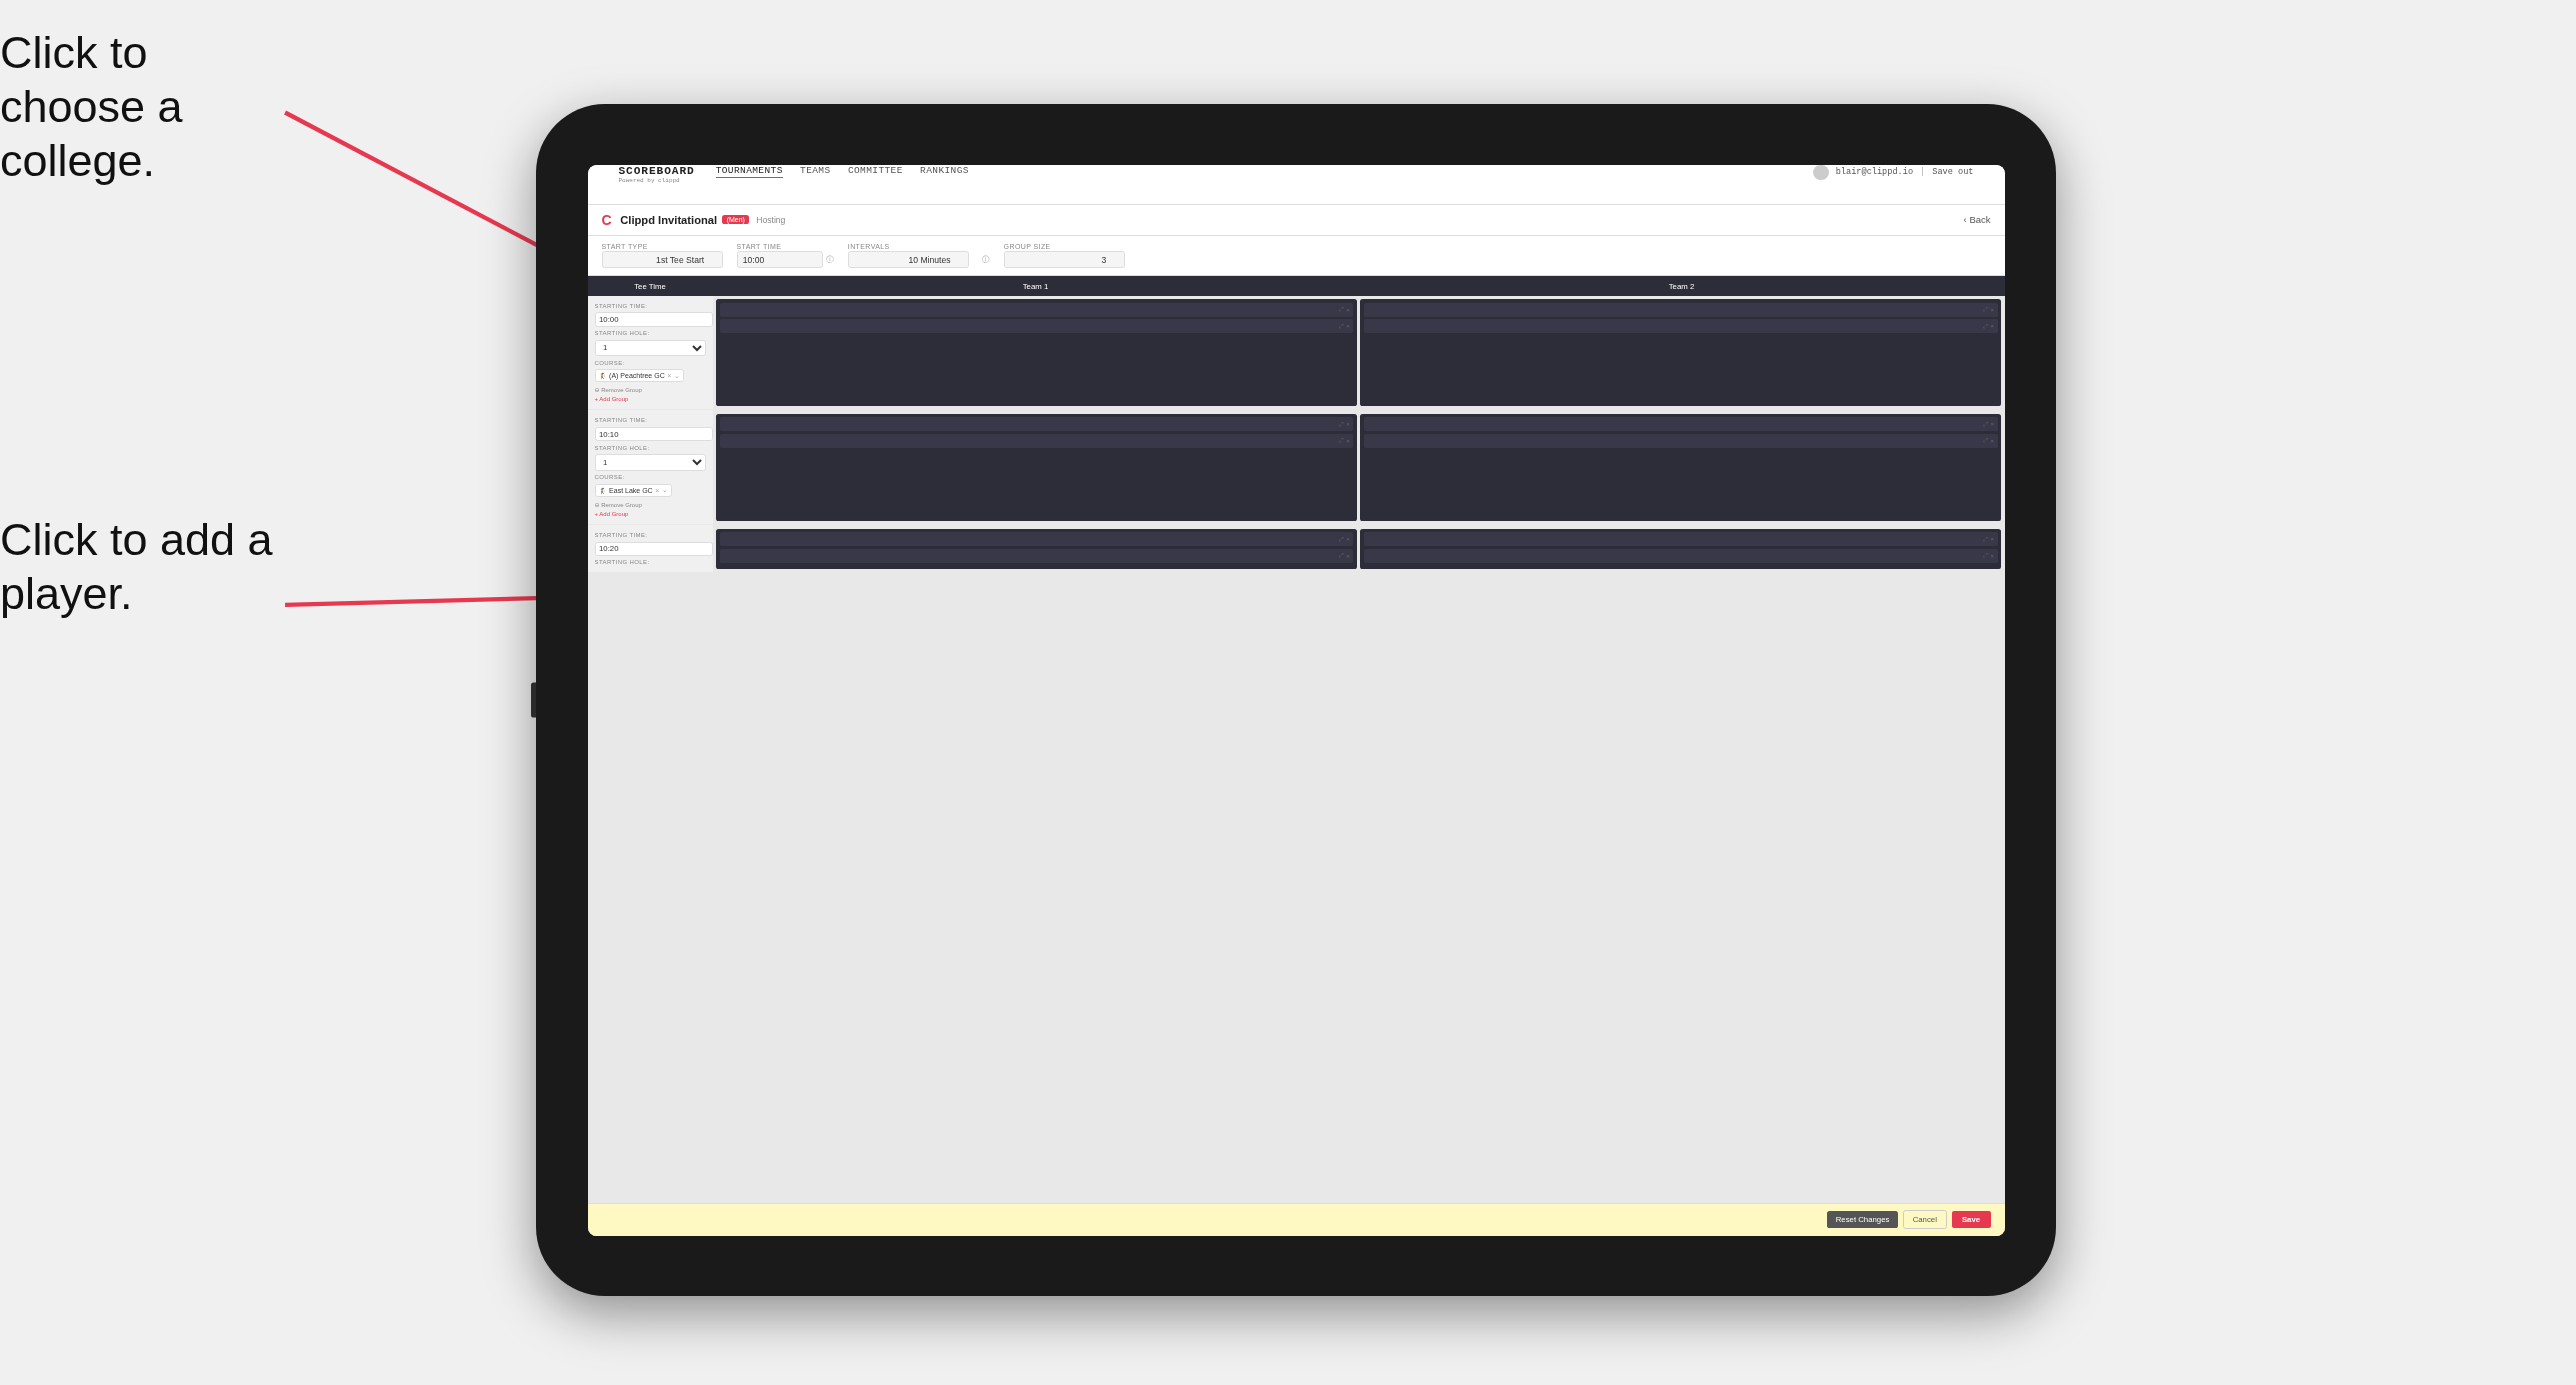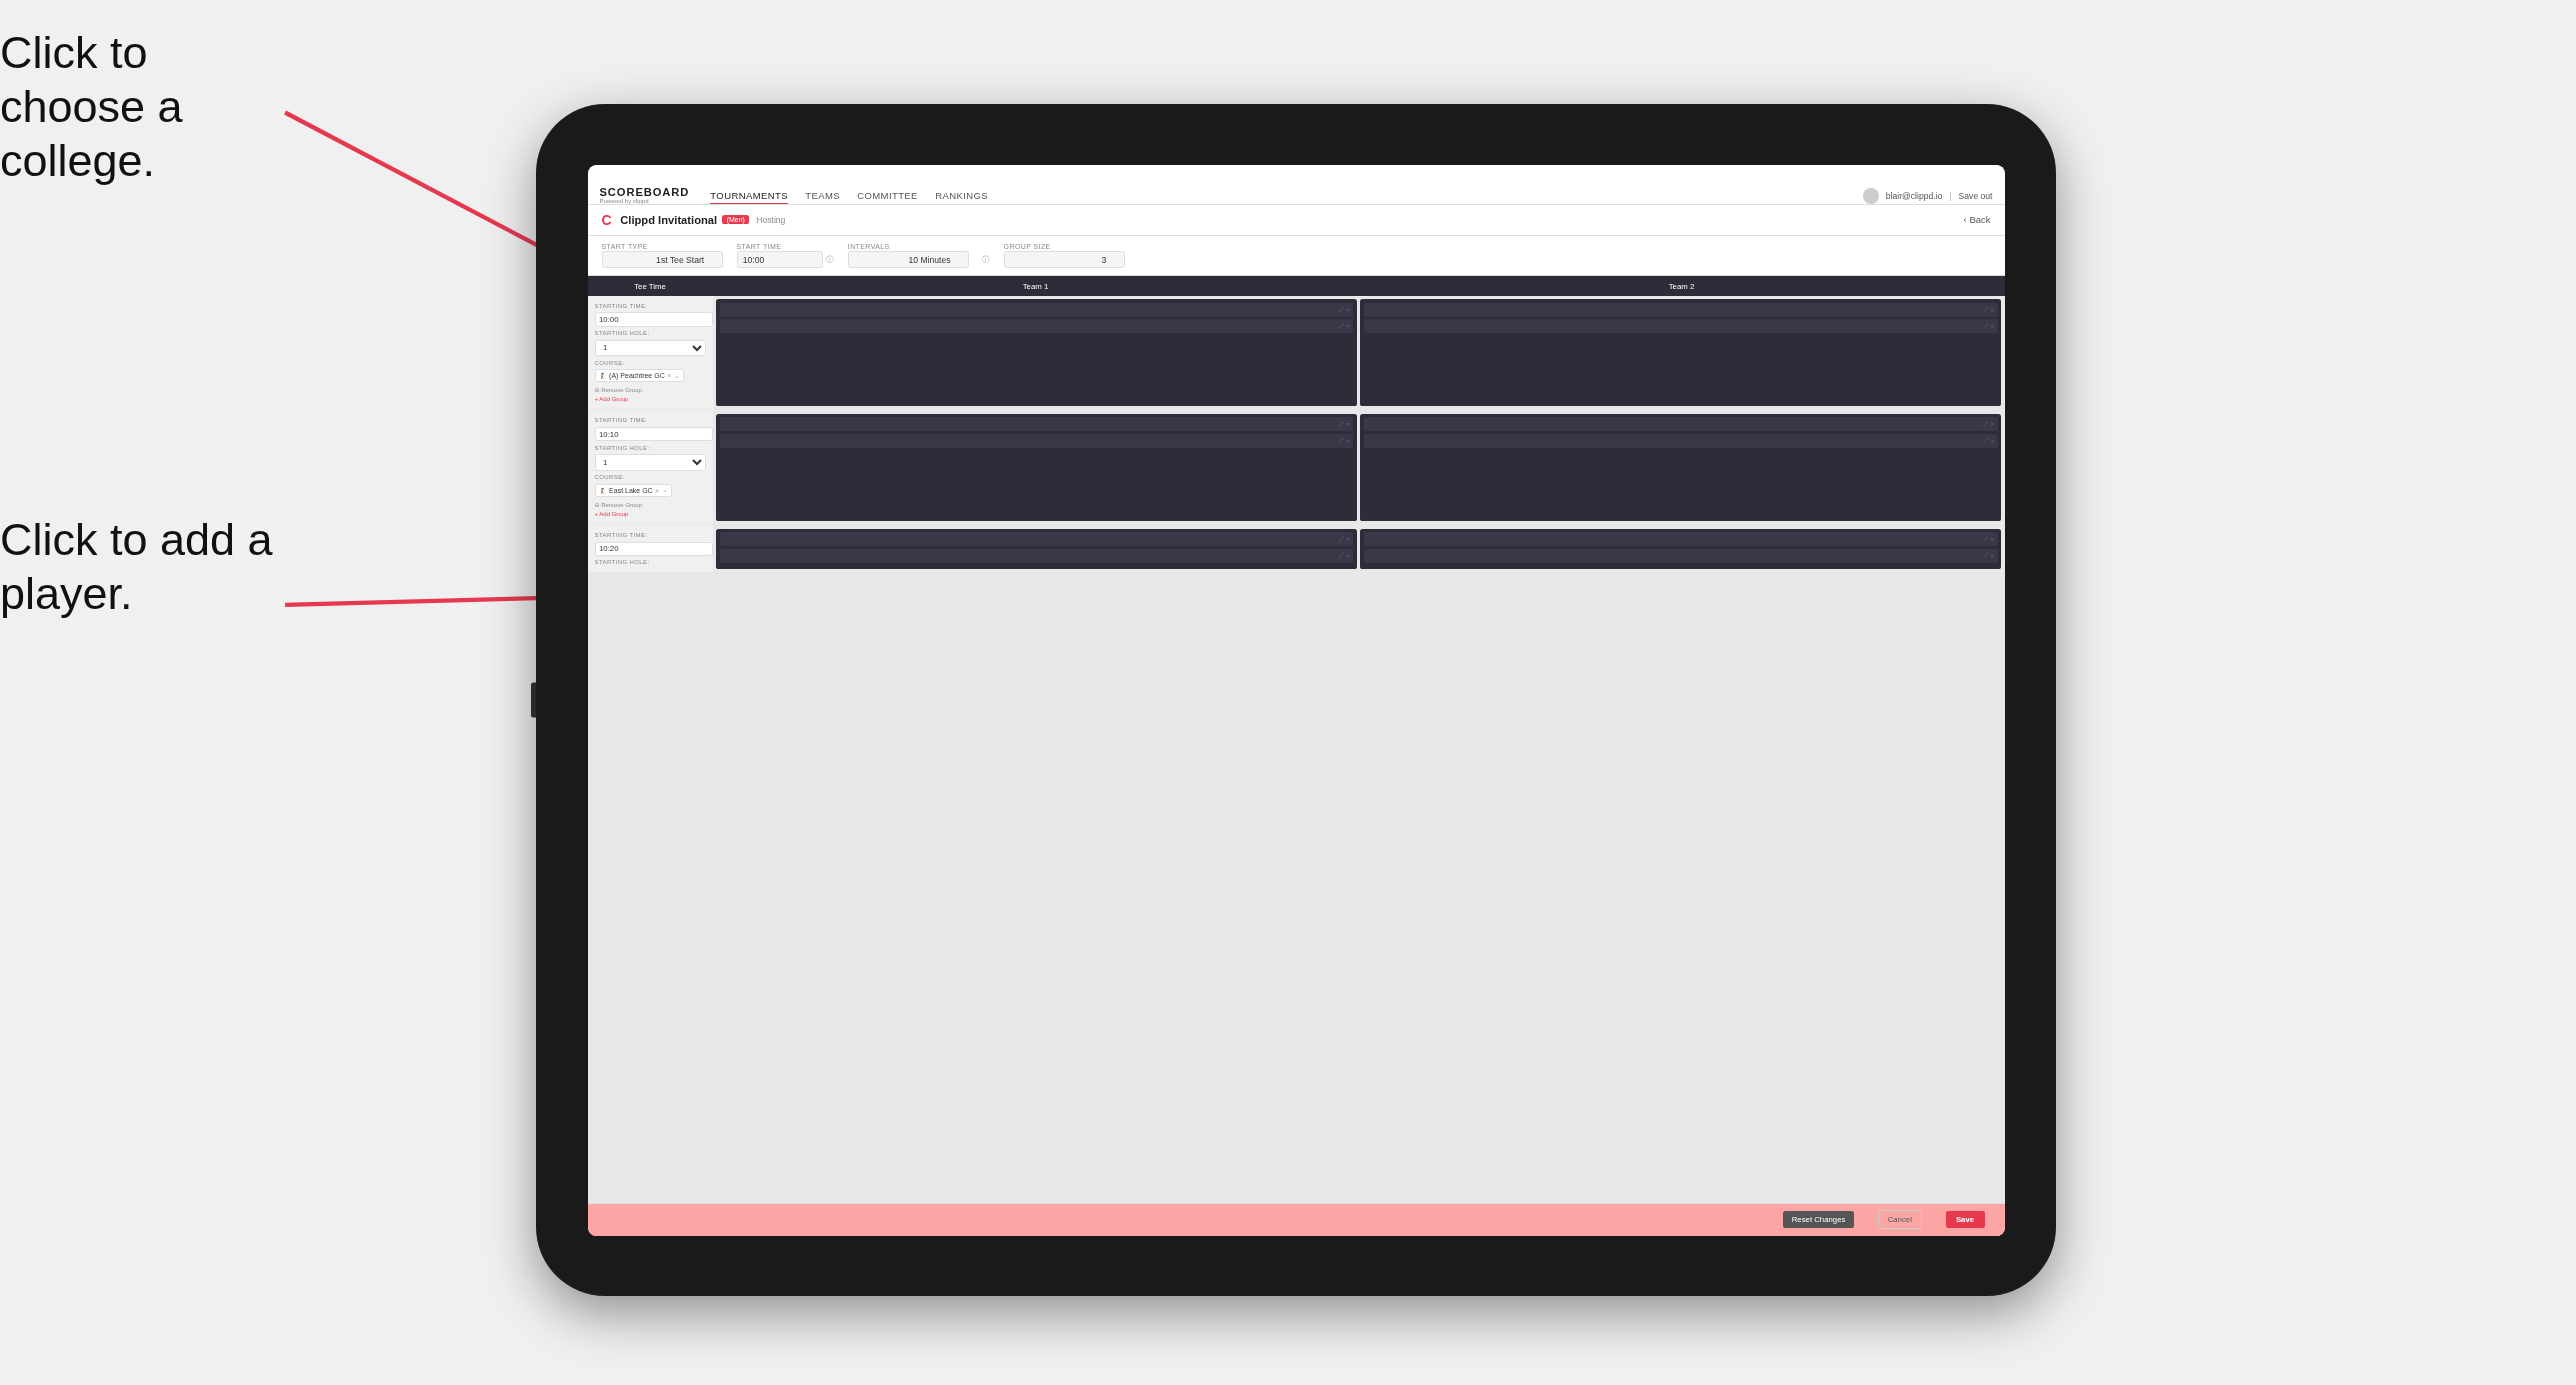--- a/index.html
+++ b/index.html
@@ -50,24 +50,25 @@
       overflow: hidden;
       display: flex;
       flex-direction: column;
     }
 
     
     .nav-bar {
       background: #fff;
       height: 40px;
       display: flex;
-      align-items: flex-end;
-      padding: 0 12px;
+      align-items: flex-start;
+      padding: 0 31px;
       border-bottom: 0.9px solid #ddd;
       flex-shrink: 0;
+      font-family: Liberation Mono, monospace;
     }
 
     .brand {
       display: flex;
       flex-direction: column;
       margin-right: 21px;
     }
 
     .brand-title {
       font-size: 11.2px;
@@ -338,27 +339,27 @@
     }
 
     .slot-icon {
       font-size: 6px;
       color: #666;
       cursor: pointer;
     }
 
     
     .footer-bar {
-      background: #fca5a5;
+      background: #fef9c3;
       height: 33px;
       display: flex;
       align-items: center;
       justify-content: flex-end;
-      padding: 0 20px;
-      gap: 24px;
+      padding: 0 14px;
+      gap: 5px;
       border-top: 0.9px solid #ddd;
       flex-shrink: 0;
     }
 
     .btn-reset {
       background: #555;
       color: #fff;
       border: none;
       border-radius: 2.6px;
       font-size: 7.8px;

